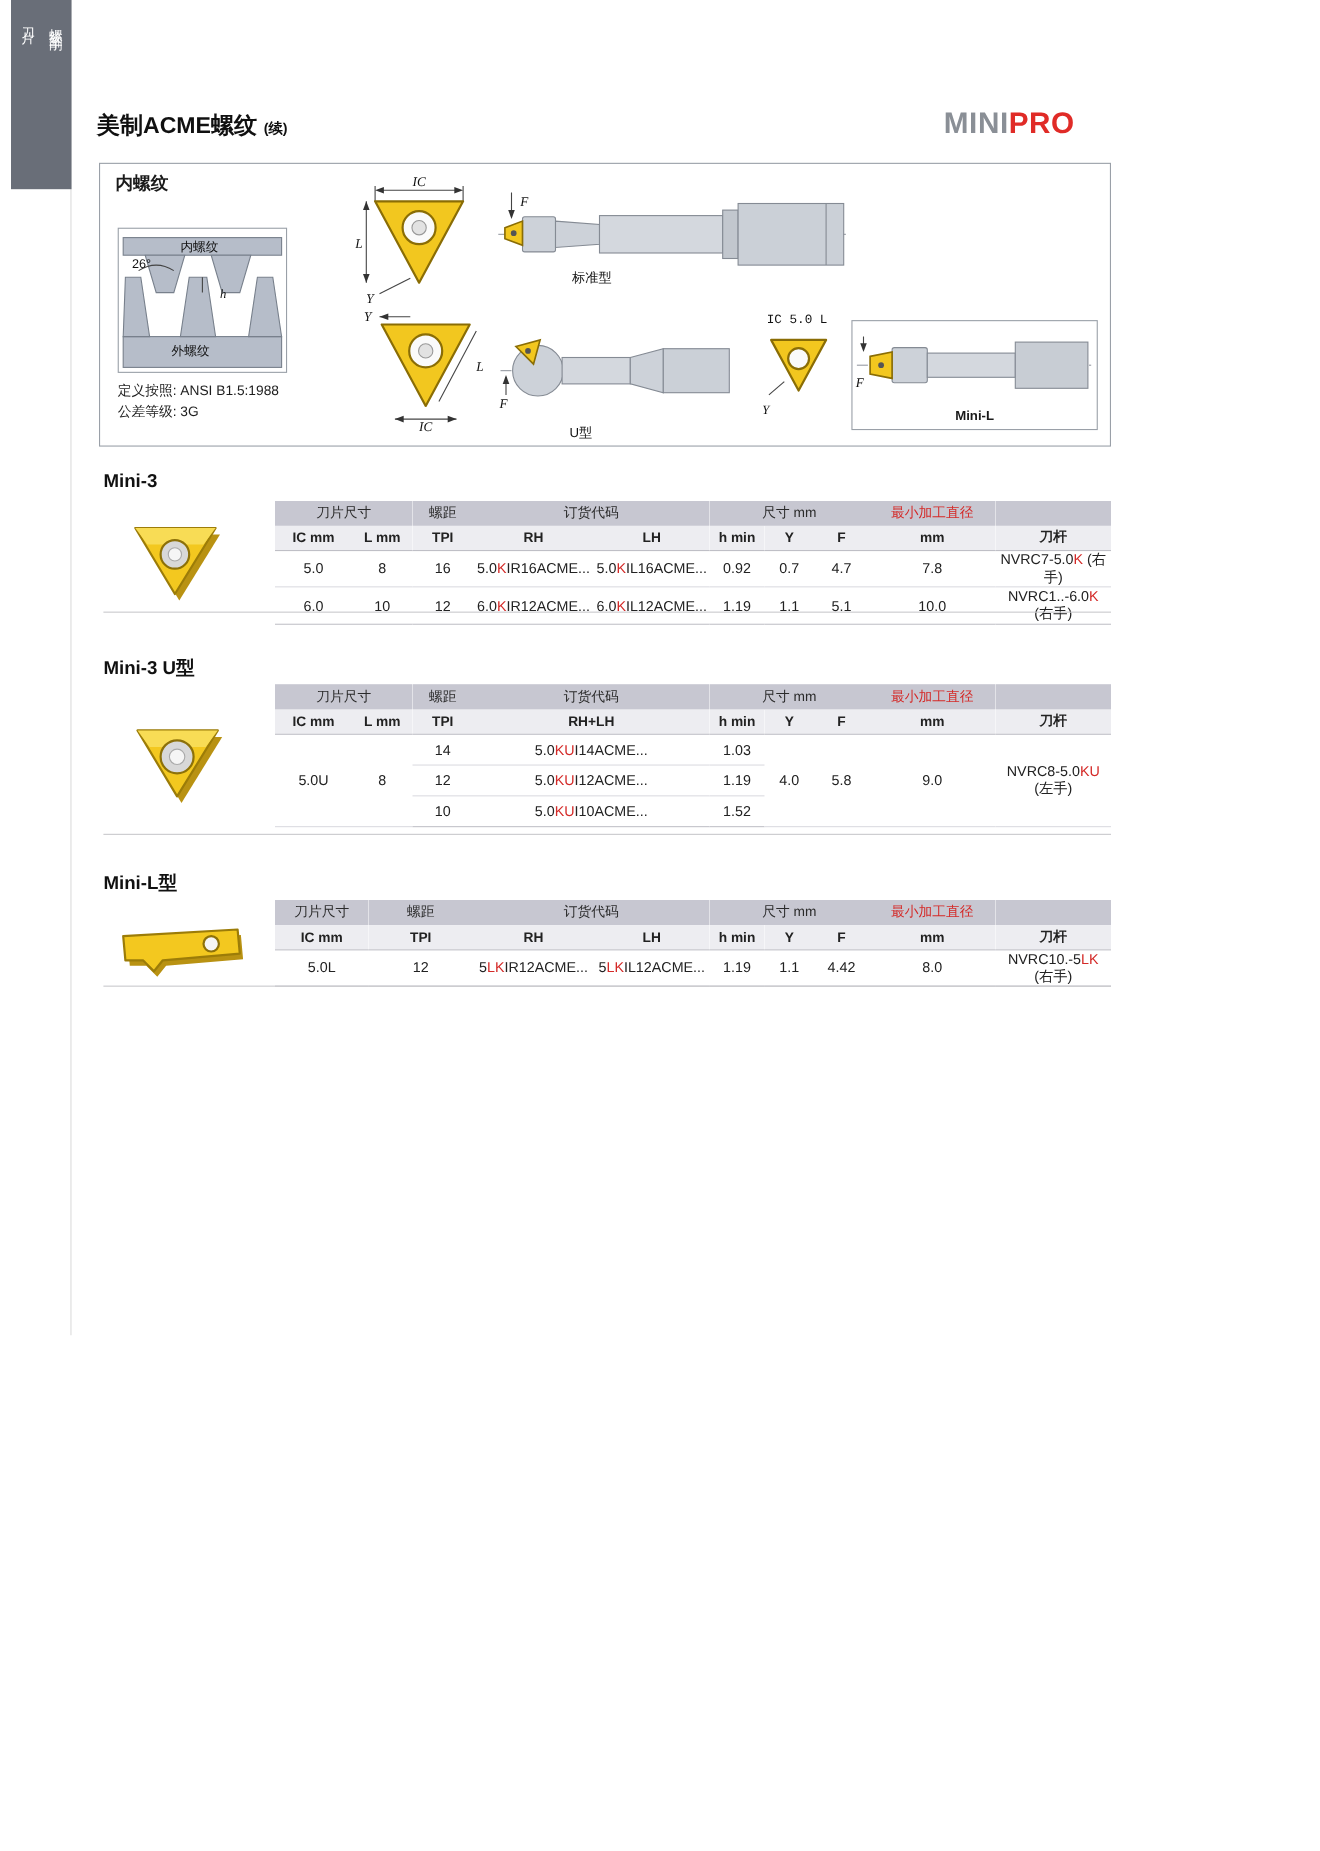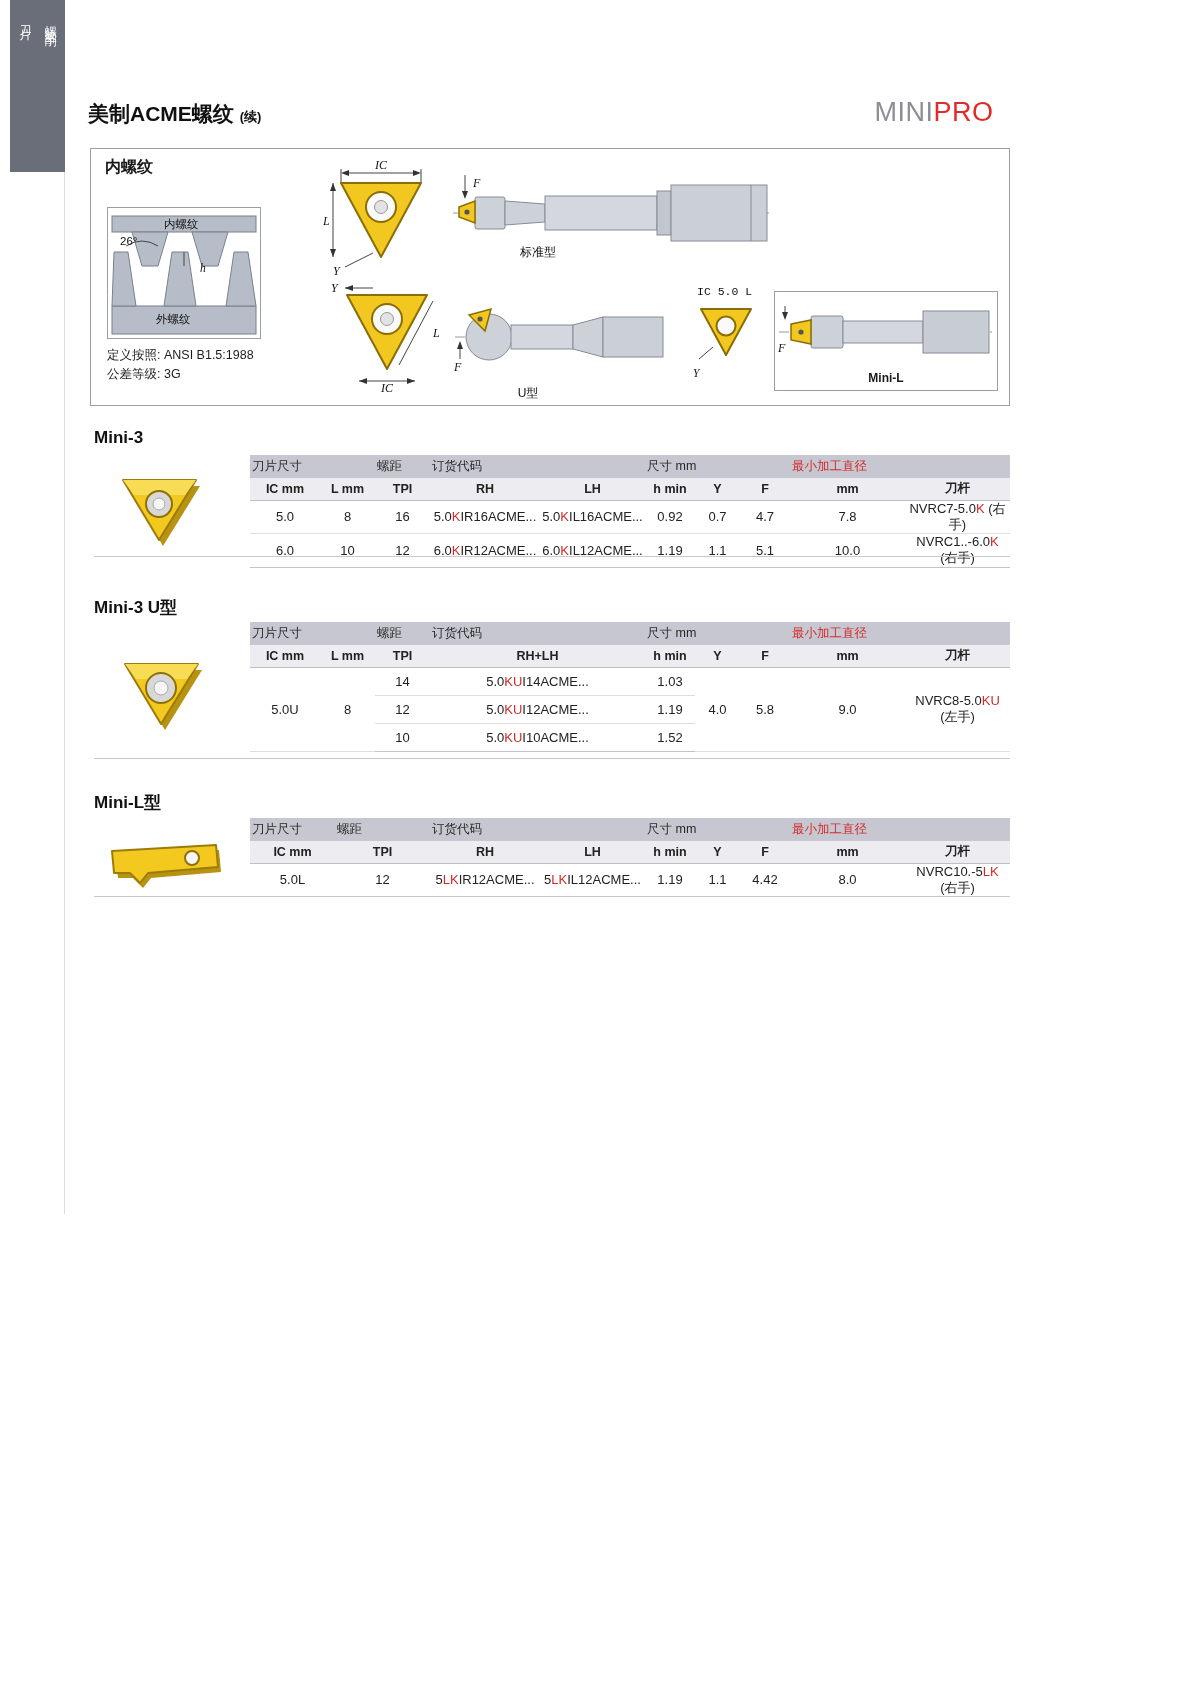--- a/index.html
+++ b/index.html
@@ -9,21 +9,21 @@
   .abs { position:absolute; }
 
   
   .left-rule { left:64px; top:0; width:1px; height:1683px; background:#dcdcdc; }
   .side-tab { left:10px; top:0; width:55px; height:172px; background:#696e78; display:flex; justify-content:center; padding-top:16px; }
   .side-tab .vtxt { writing-mode:vertical-rl; color:#fff; font-size:12px; letter-spacing:3px; line-height:2.1; }
 
   
   .page-title { left:88px; top:100px; font-size:21px; font-weight:bold; color:#101010; }
   .page-title .sfx { font-size:13px; }
-  .brand { left:858px; top:97px; width:152px; text-align:center; font-size:27px; font-weight:400; letter-spacing:0.5px; white-space:nowrap; }
+  .brand { left:858px; top:97px; width:152px; text-align:left; font-size:27px; font-weight:700; letter-spacing:0.5px; white-space:nowrap; }
   .brand .mini { color:#8a8f96; }
   .brand .pro  { color:#e02b27; }
 
   
   .diagram-box { left:90px; top:148px; width:920px; height:258px; border:1px solid #9aa0a8; background:#fff; }
   .d-title { left:14px; top:8px; font-size:16px; font-weight:bold; }
   .profile-fig { left:16px; top:58px; width:154px; height:132px; border:1px solid #9aa0a8; background:#fff; }
   .lbl { position:absolute; font-size:11.5px; color:#111; white-space:nowrap; }
   .cap { position:absolute; font-size:12px; color:#111; text-align:center; white-space:nowrap; }
   .it  { font-style:italic; font-family:"Liberation Serif", serif; }
@@ -34,21 +34,21 @@
   svg text.dimtxt { font-size:12px; font-style:italic; font-family:"Liberation Serif", serif; fill:#111; }
 
   
   .sec-title { position:absolute; left:4px; top:0; font-size:17px; font-weight:bold; color:#111;text-align:right; }
   .sec-rule { position:absolute; left:4px; width:916px; height:1px; background:#c9c9cc; }
   .insert-img { position:absolute; }
 
   
   table.spec { border-collapse:collapse; table-layout:fixed; position:absolute; width:760px; }
   table.spec th, table.spec td { padding:0 2px; overflow:hidden; }
-  tr.grp th { background:#c7c7d1; height:23px; font-size:12.5px; font-weight:normal; color:#2a2a2a; text-align:left; }
+  tr.grp th { background:#c7c7d1; height:23px; font-size:12.5px; font-weight:normal; color:#2a2a2a; text-align:center; }
   tr.grp th.red { color:#d42a28; }
   tr.sub th { background:#ededf1; height:22px; font-size:12.5px; font-weight:bold; color:#222; text-align:center; border-bottom:1px solid #bfbfc6; }
   table.spec td { text-align:center; font-size:13px; color:#222; height:28px; border-bottom:1px solid #dcdce1; background:#fff; }
   table.spec tr:last-child td { border-bottom:1px solid #c3c3c9; }
   td.c-rh { background:#e0eaf4; font-size:12.5px; }
   td.c-lh { background:#fbf6df; font-size:12.5px; }
   td.c-u  { background:#e8dade; font-size:12.5px; }
   td.shade { background:#e2e5ec; }
   td.holder { font-size:12px; line-height:1.25; }
   .rd { color:#d42a28; }

